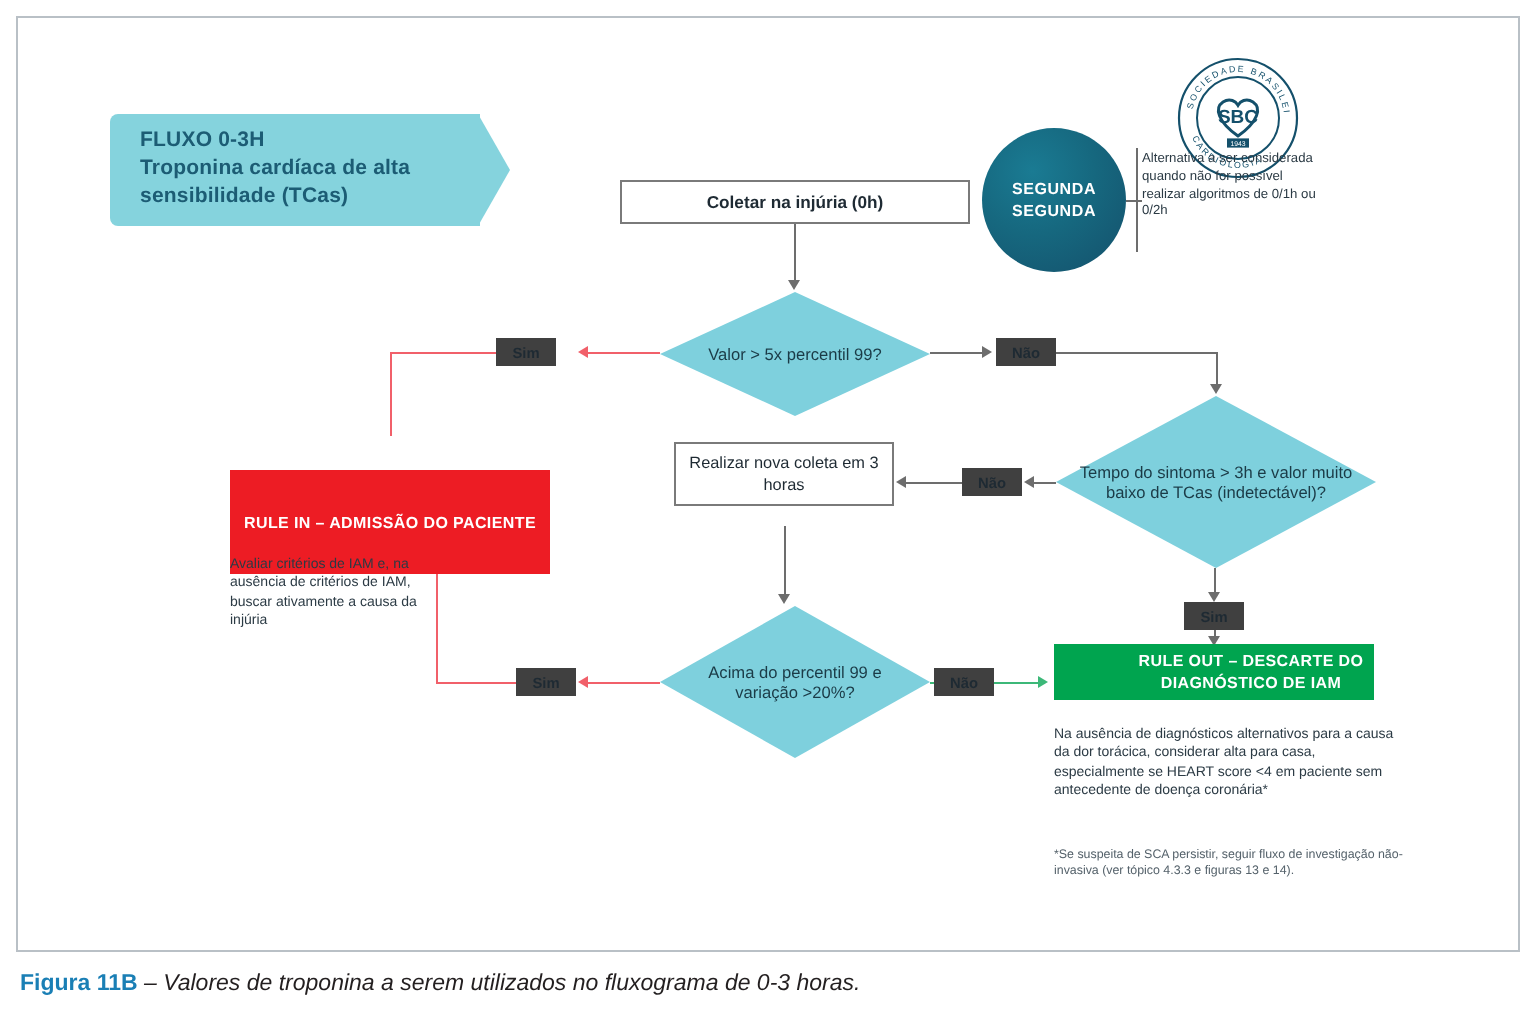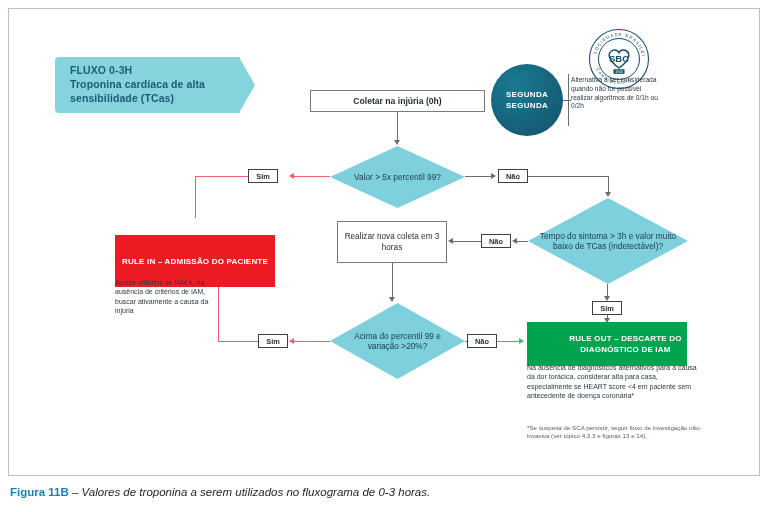--- a/index.html
+++ b/index.html
@@ -52,27 +52,27 @@
   }
   .box-plain{
     border:1px solid #7a7a7a;background:#ffffff;
     font-size:8.2px;color:#1e2a33;line-height:11px;
   }
   .box-admit{
     left:310px;top:90px;width:175px;height:22px;
     font-weight:bold;font-size:8.6px;
   }
   .box-recollect{
-    left:337px;top:221px;width:110px;height:42px;
+    left:337px;top:221px;width:110px;height:32px;
   }
 
   
   .ynlabel{
     position:absolute;box-sizing:border-box;
-    border:1px solid #404040;background:#ffffff;
+    border:7px solid #404040;background:#ffffff;
     font-size:7.4px;font-weight:bold;color:#1e2a33;
     display:flex;align-items:center;justify-content:center;
     width:30px;height:14px;
   }
 
   
   .diamond{
     position:absolute;
     display:flex;align-items:center;justify-content:center;
   }
@@ -91,21 +91,21 @@
   .d3{left:330px;top:303px;width:135px;height:76px;}
 
   
   .outcome{
     position:absolute;box-sizing:border-box;
     display:flex;align-items:center;justify-content:center;
     text-align:center;color:#ffffff;font-weight:bold;
     font-size:8px;line-height:11px;letter-spacing:0.2px;
   }
   .rule-in{left:115px;top:235px;width:160px;height:52px;background:#ed1c24;}
-  .rule-out{left:527px;top:322px;width:160px;height:44px;background:#00a44f;padding-left:37px;}
+  .rule-out{left:527px;top:322px;width:160px;height:28px;background:#00a44f;padding-left:37px;}
 
   
   .note{
     position:absolute;font-size:7px;line-height:9.4px;color:#2b3a44;
   }
   .note-rulein{left:115px;top:278px;width:100px;}
   .note-ruleout{left:527px;top:363px;width:175px;}
   .note-foot{left:527px;top:424px;width:175px;font-size:6.2px;line-height:8.4px;color:#55626b;}
   .note-second{left:571px;top:76px;width:88px;font-size:6.6px;line-height:8.8px;color:#2b3a44;}
 

